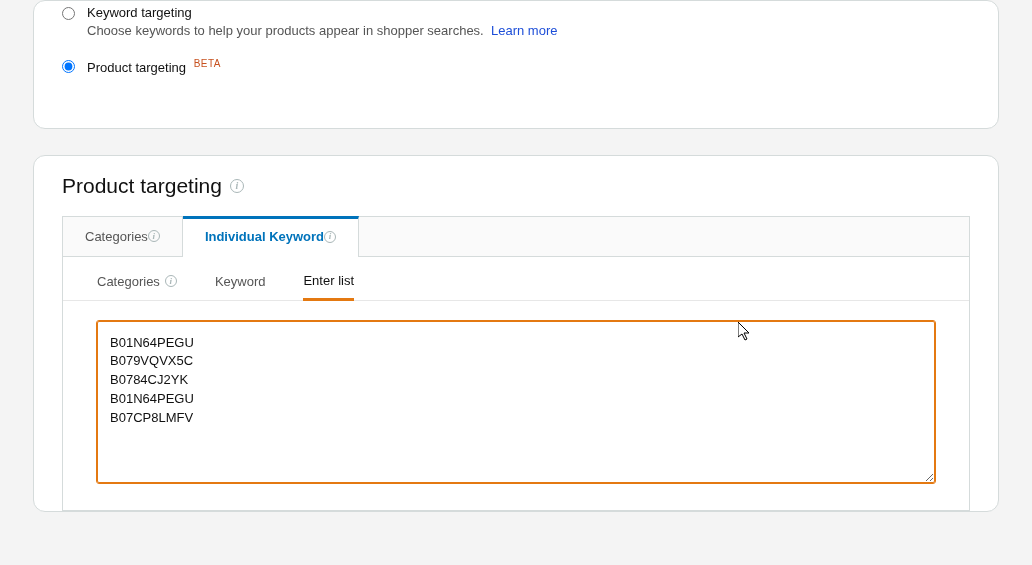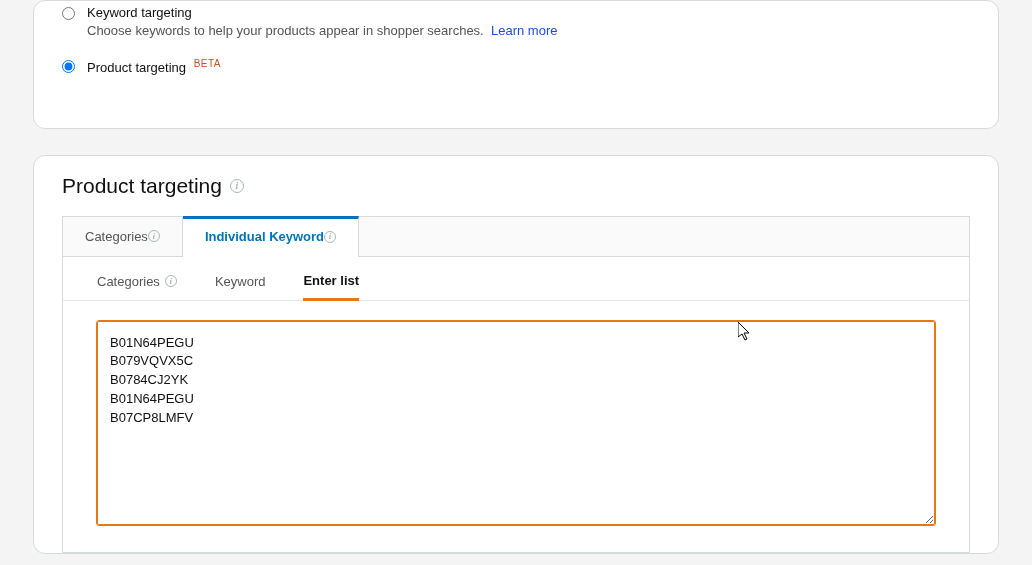--- a/index.html
+++ b/index.html
@@ -117,29 +117,29 @@
   padding-bottom: 10px;
   font-size: 13px;
   color: #555;
   cursor: pointer;
   display: flex;
   align-items: center;
   gap: 5px;
 }
 .subtab.active {
   color: #111;
-  font-weight: 700;
+  font-weight: 400;
   border-bottom: 3px solid #e47911;
   margin-bottom: -1px;
 }
 
 .list-area { padding: 20px 34px 24px 34px; }
 textarea.asin-input {
   width: 100%;
-  height: 204px;
+  height: 162px;
   border: 1px solid #e47911;
   outline: 1px solid #e47911;
   border-radius: 2px;
   padding: 12px;
   font-family: Arial, sans-serif;
   font-size: 13px;
   line-height: 1.45;
   resize: both;
   color: #111;
 }

